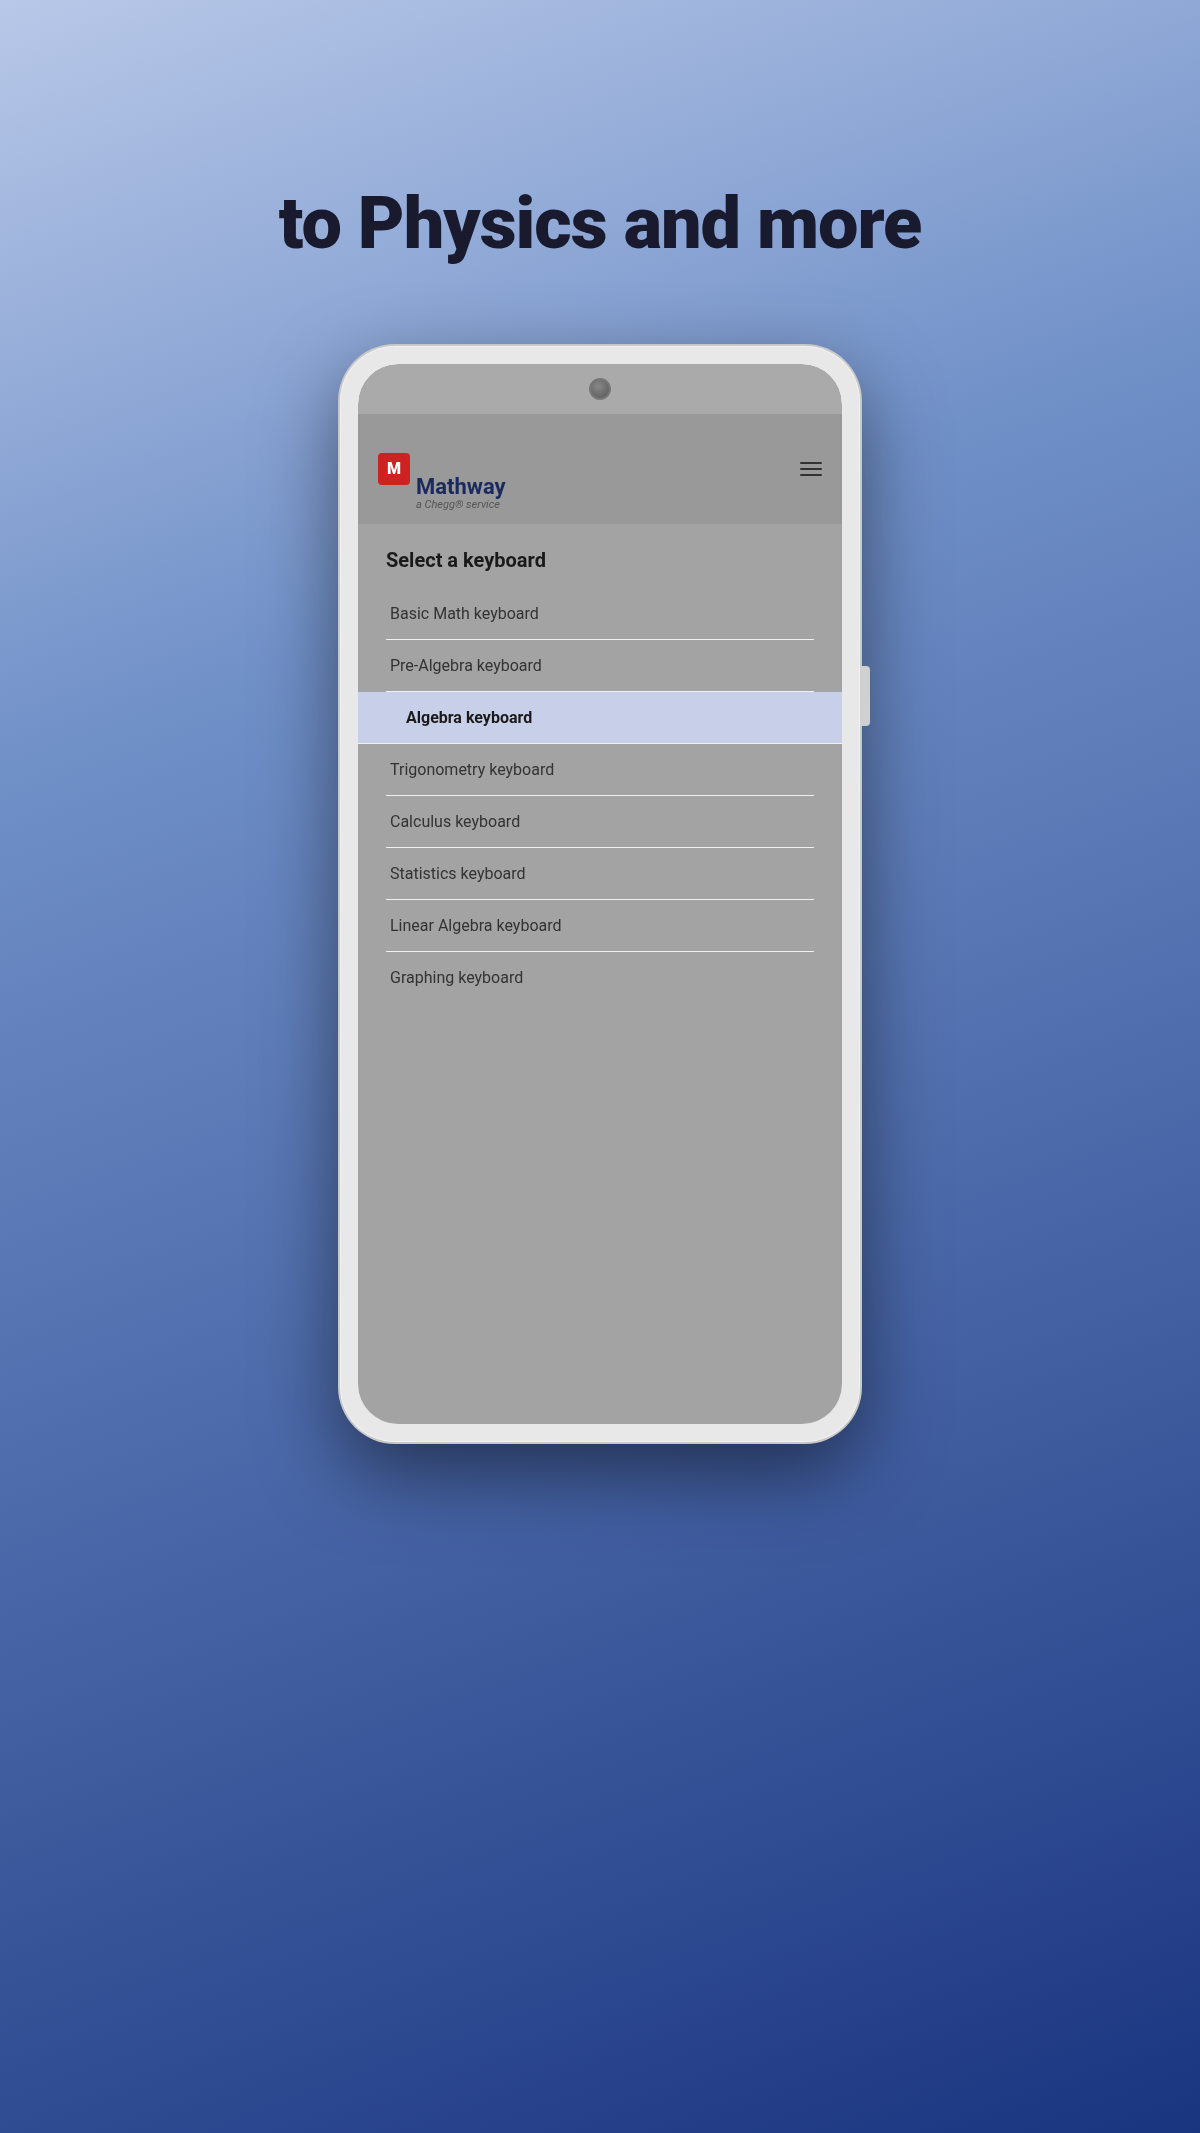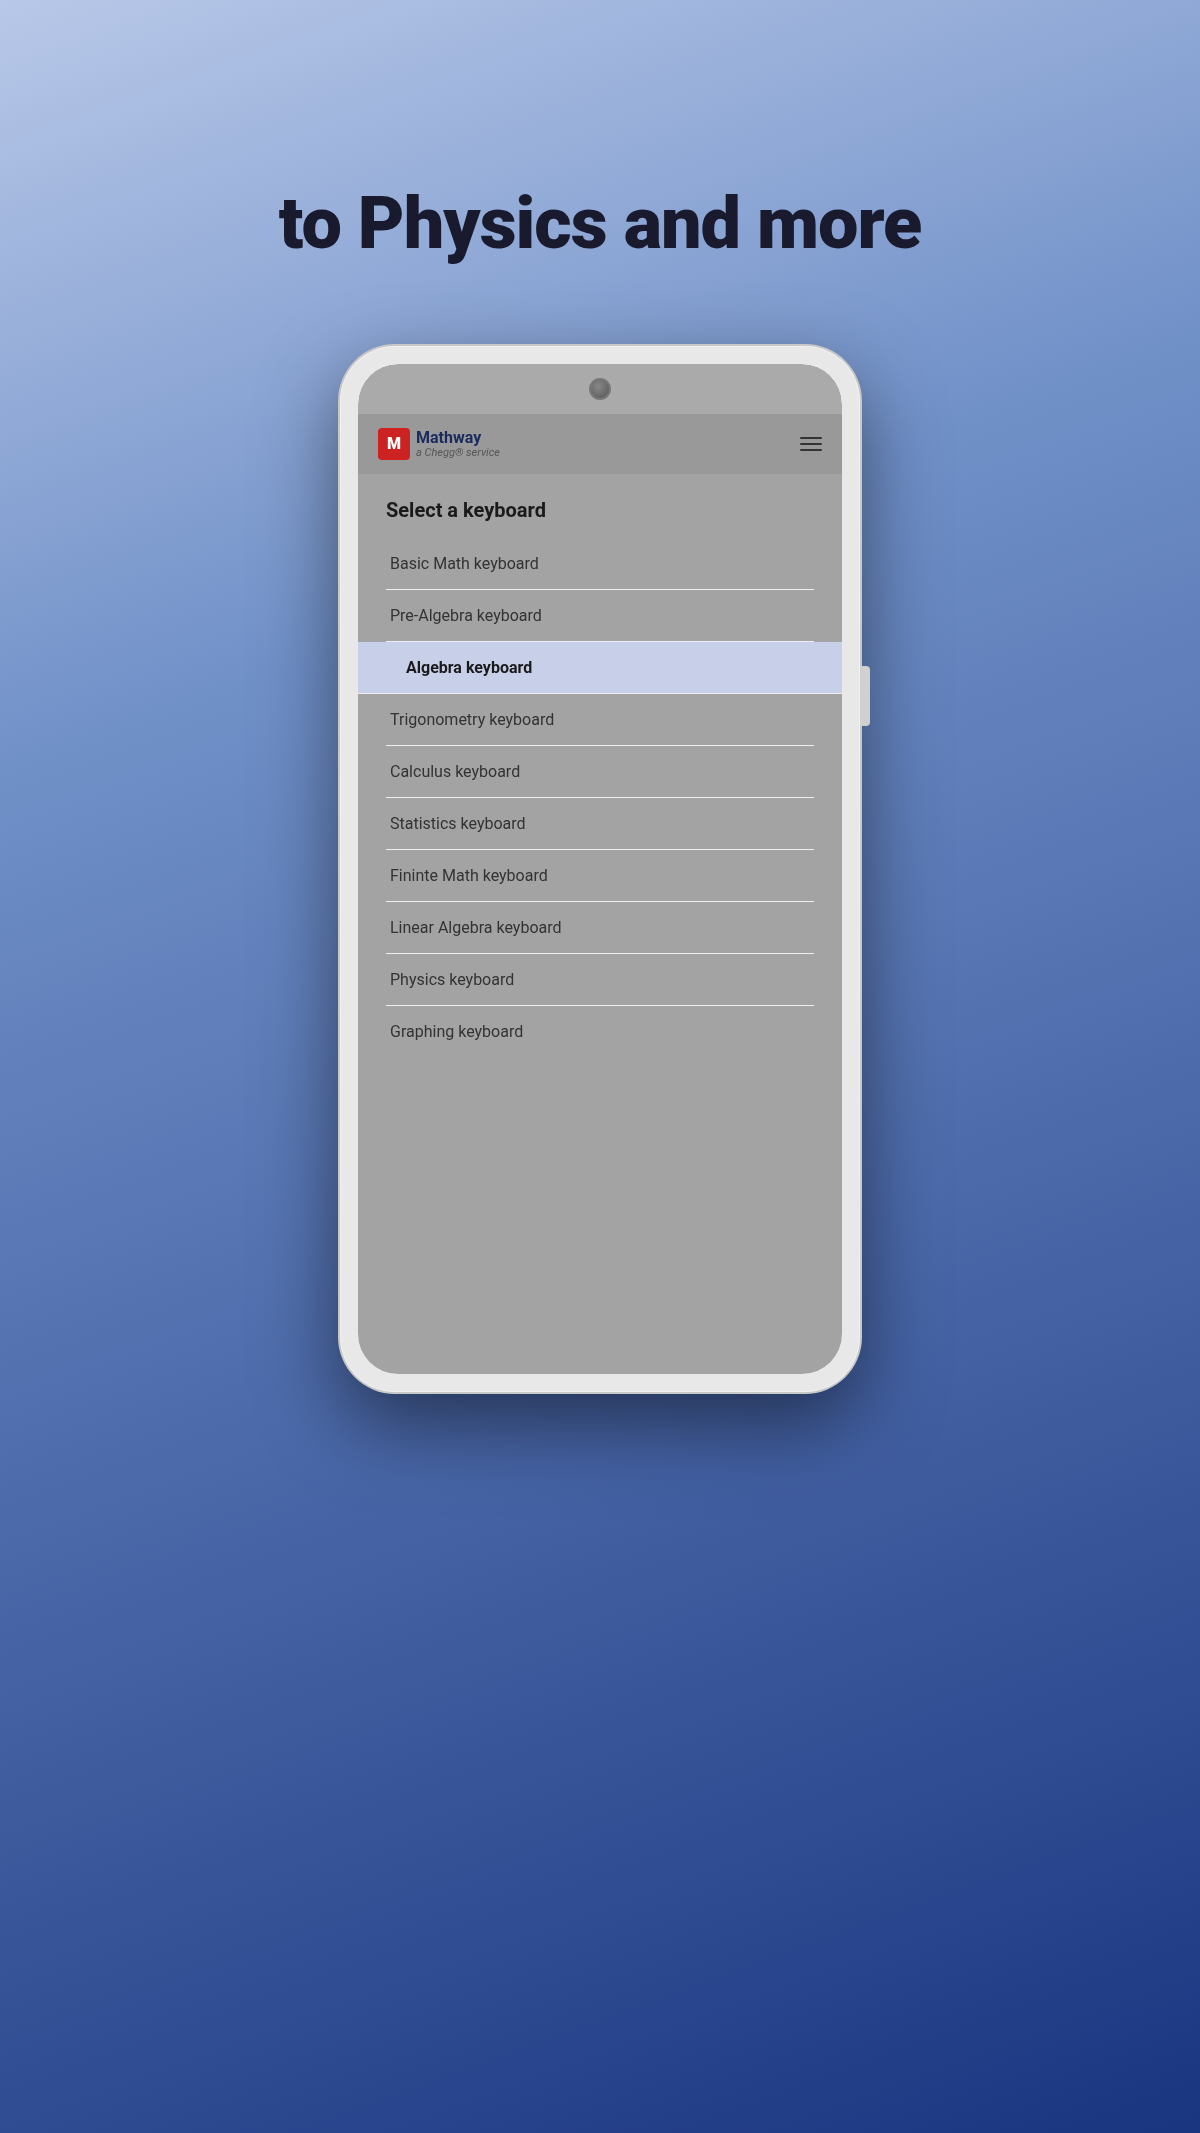--- a/index.html
+++ b/index.html
@@ -105,23 +105,24 @@
       font-weight: 900;
     }
 
     .logo-text-block {
       display: flex;
       flex-direction: column;
     }
 
     .logo-main {
       color: #1a2a5e;
-      font-size: 16px;
+      font-size: 22px;
       font-weight: 700;
       line-height: 1.1;
+      margin-top: 47px;
     }
 
     .logo-sub {
       color: #555;
       font-size: 11px;
       line-height: 1;
       font-style: italic;
     }
 
     .hamburger-icon {
@@ -212,23 +213,21 @@
 
     <div class="app-content">
       <div class="section-title">Select a keyboard</div>
       <ul class="keyboard-list" id="keyboard-list">
       <li class="keyboard-item">Basic Math keyboard</li>
           <li class="keyboard-item">Pre-Algebra keyboard</li>
           <li class="keyboard-item active">Algebra keyboard</li>
           <li class="keyboard-item">Trigonometry keyboard</li>
           <li class="keyboard-item">Calculus keyboard</li>
           <li class="keyboard-item">Statistics keyboard</li>
-          <li class="keyboard-item">Fininte Math keyboard</li>
           <li class="keyboard-item">Linear Algebra keyboard</li>
-          <li class="keyboard-item">Physics keyboard</li>
           <li class="keyboard-item">Graphing keyboard</li>
         </ul>
     </div>
 
   </div>
 
   <div class="phone-side-button-right"></div>
 </div>
 
 </body></html>

